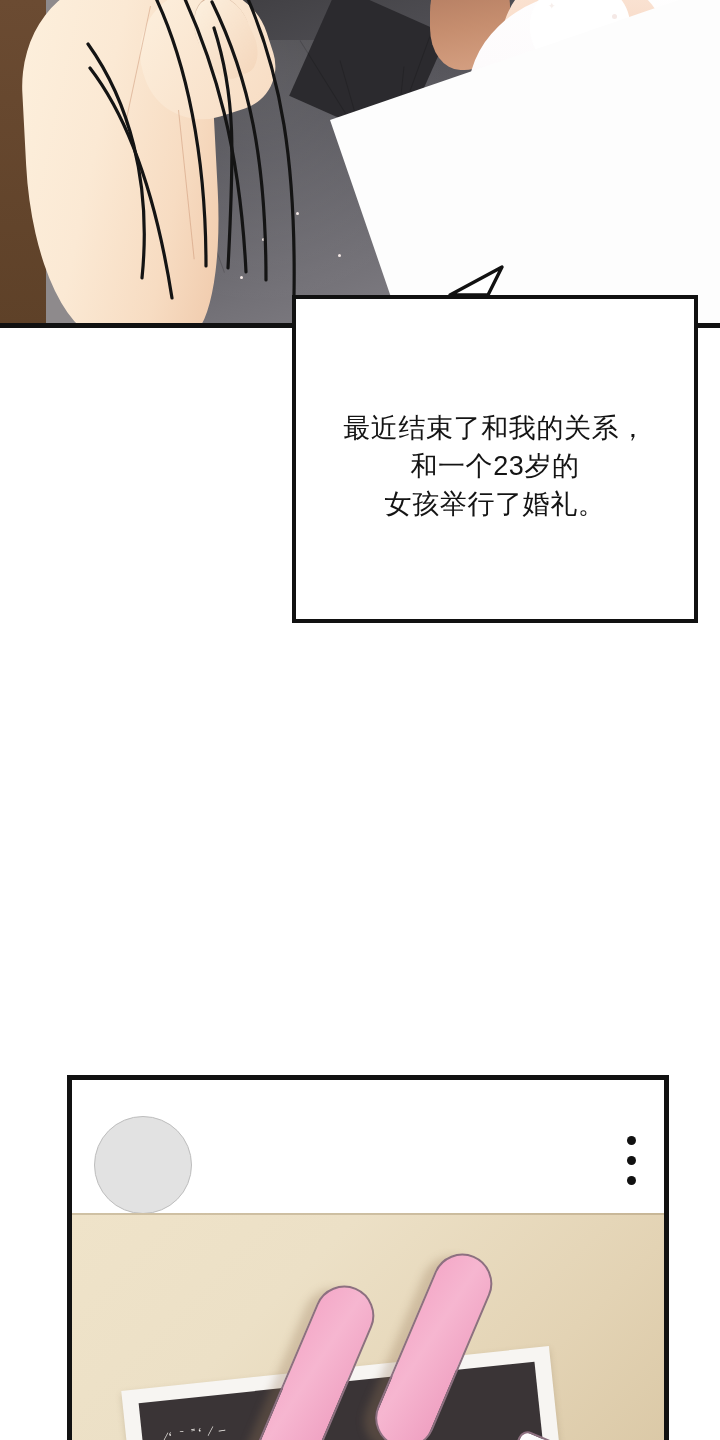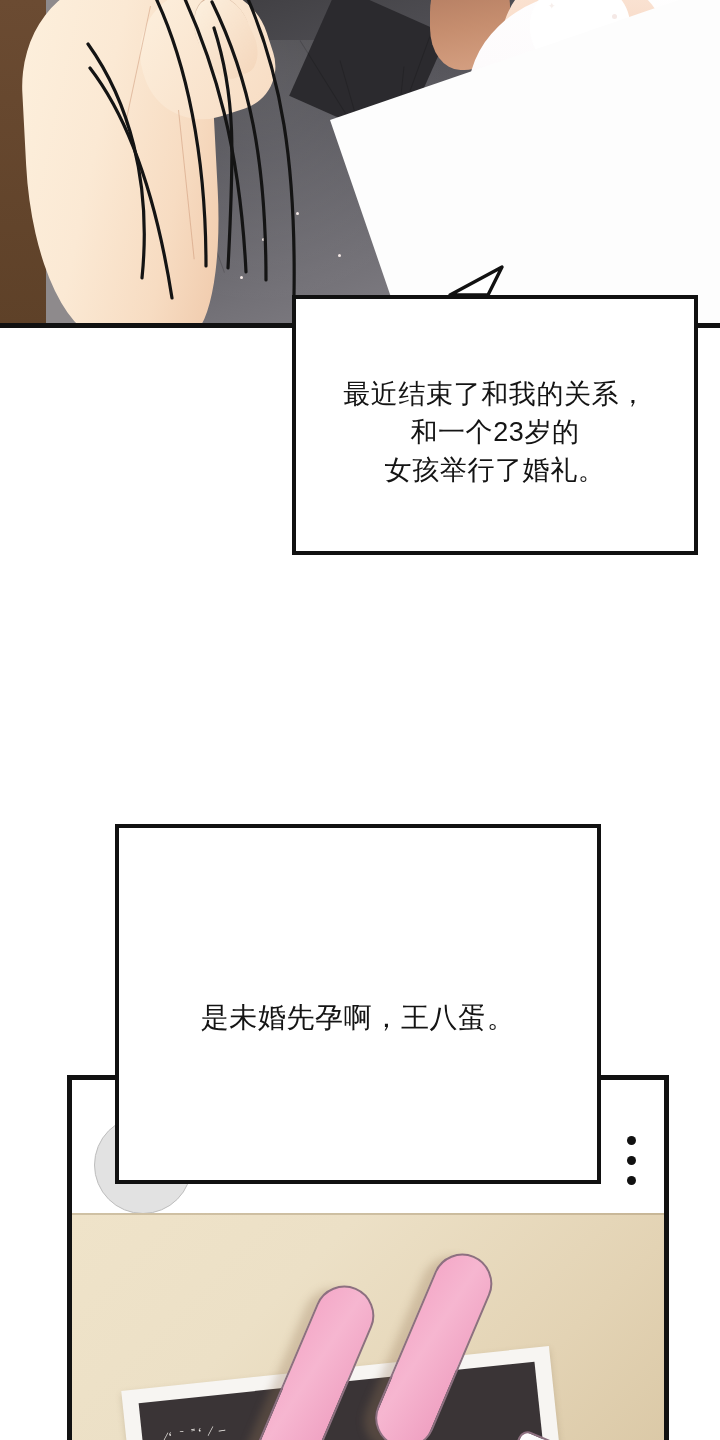--- a/index.html
+++ b/index.html
@@ -182,21 +182,21 @@
 
   
   .bubble {
     position: absolute;
     background: #ffffff;
     border: 4px solid #111111;
     box-sizing: border-box;
   }
   .bubble-1 {
     left: 292px; top: 295px;
-    width: 406px; height: 260px;
+    width: 406px; height: 328px;
     display: flex;
     align-items: center;
     justify-content: center;
   }
   .bubble-1-text {
     text-align: center;
     font-size: 27px;
     line-height: 1.42;
     color: #141414;
     font-weight: 500;
@@ -412,23 +412,20 @@
 
   <svg class="bubble-tail" viewBox="0 0 58 34">
     <polygon points="2,30 54,2 40,30" fill="#ffffff" stroke="#111111" stroke-width="3.4" stroke-linejoin="round"></polygon>
   </svg>
   <div class="bubble bubble-1">
     <div class="bubble-1-text">最近结束了和我的关系，
 和一个23岁的
 女孩举行了婚礼。</div>
   </div>
 
-  <div class="bubble bubble-2">
-    <div class="bubble-2-text">是未婚先孕啊，王八蛋。</div>
-  </div>
 
   <div class="panel-phone">
 
     <div class="phone-header">
       <div class="avatar-circle"></div>
       <div class="kebab">
         <span></span>
         <span></span>
         <span></span>
       </div>

